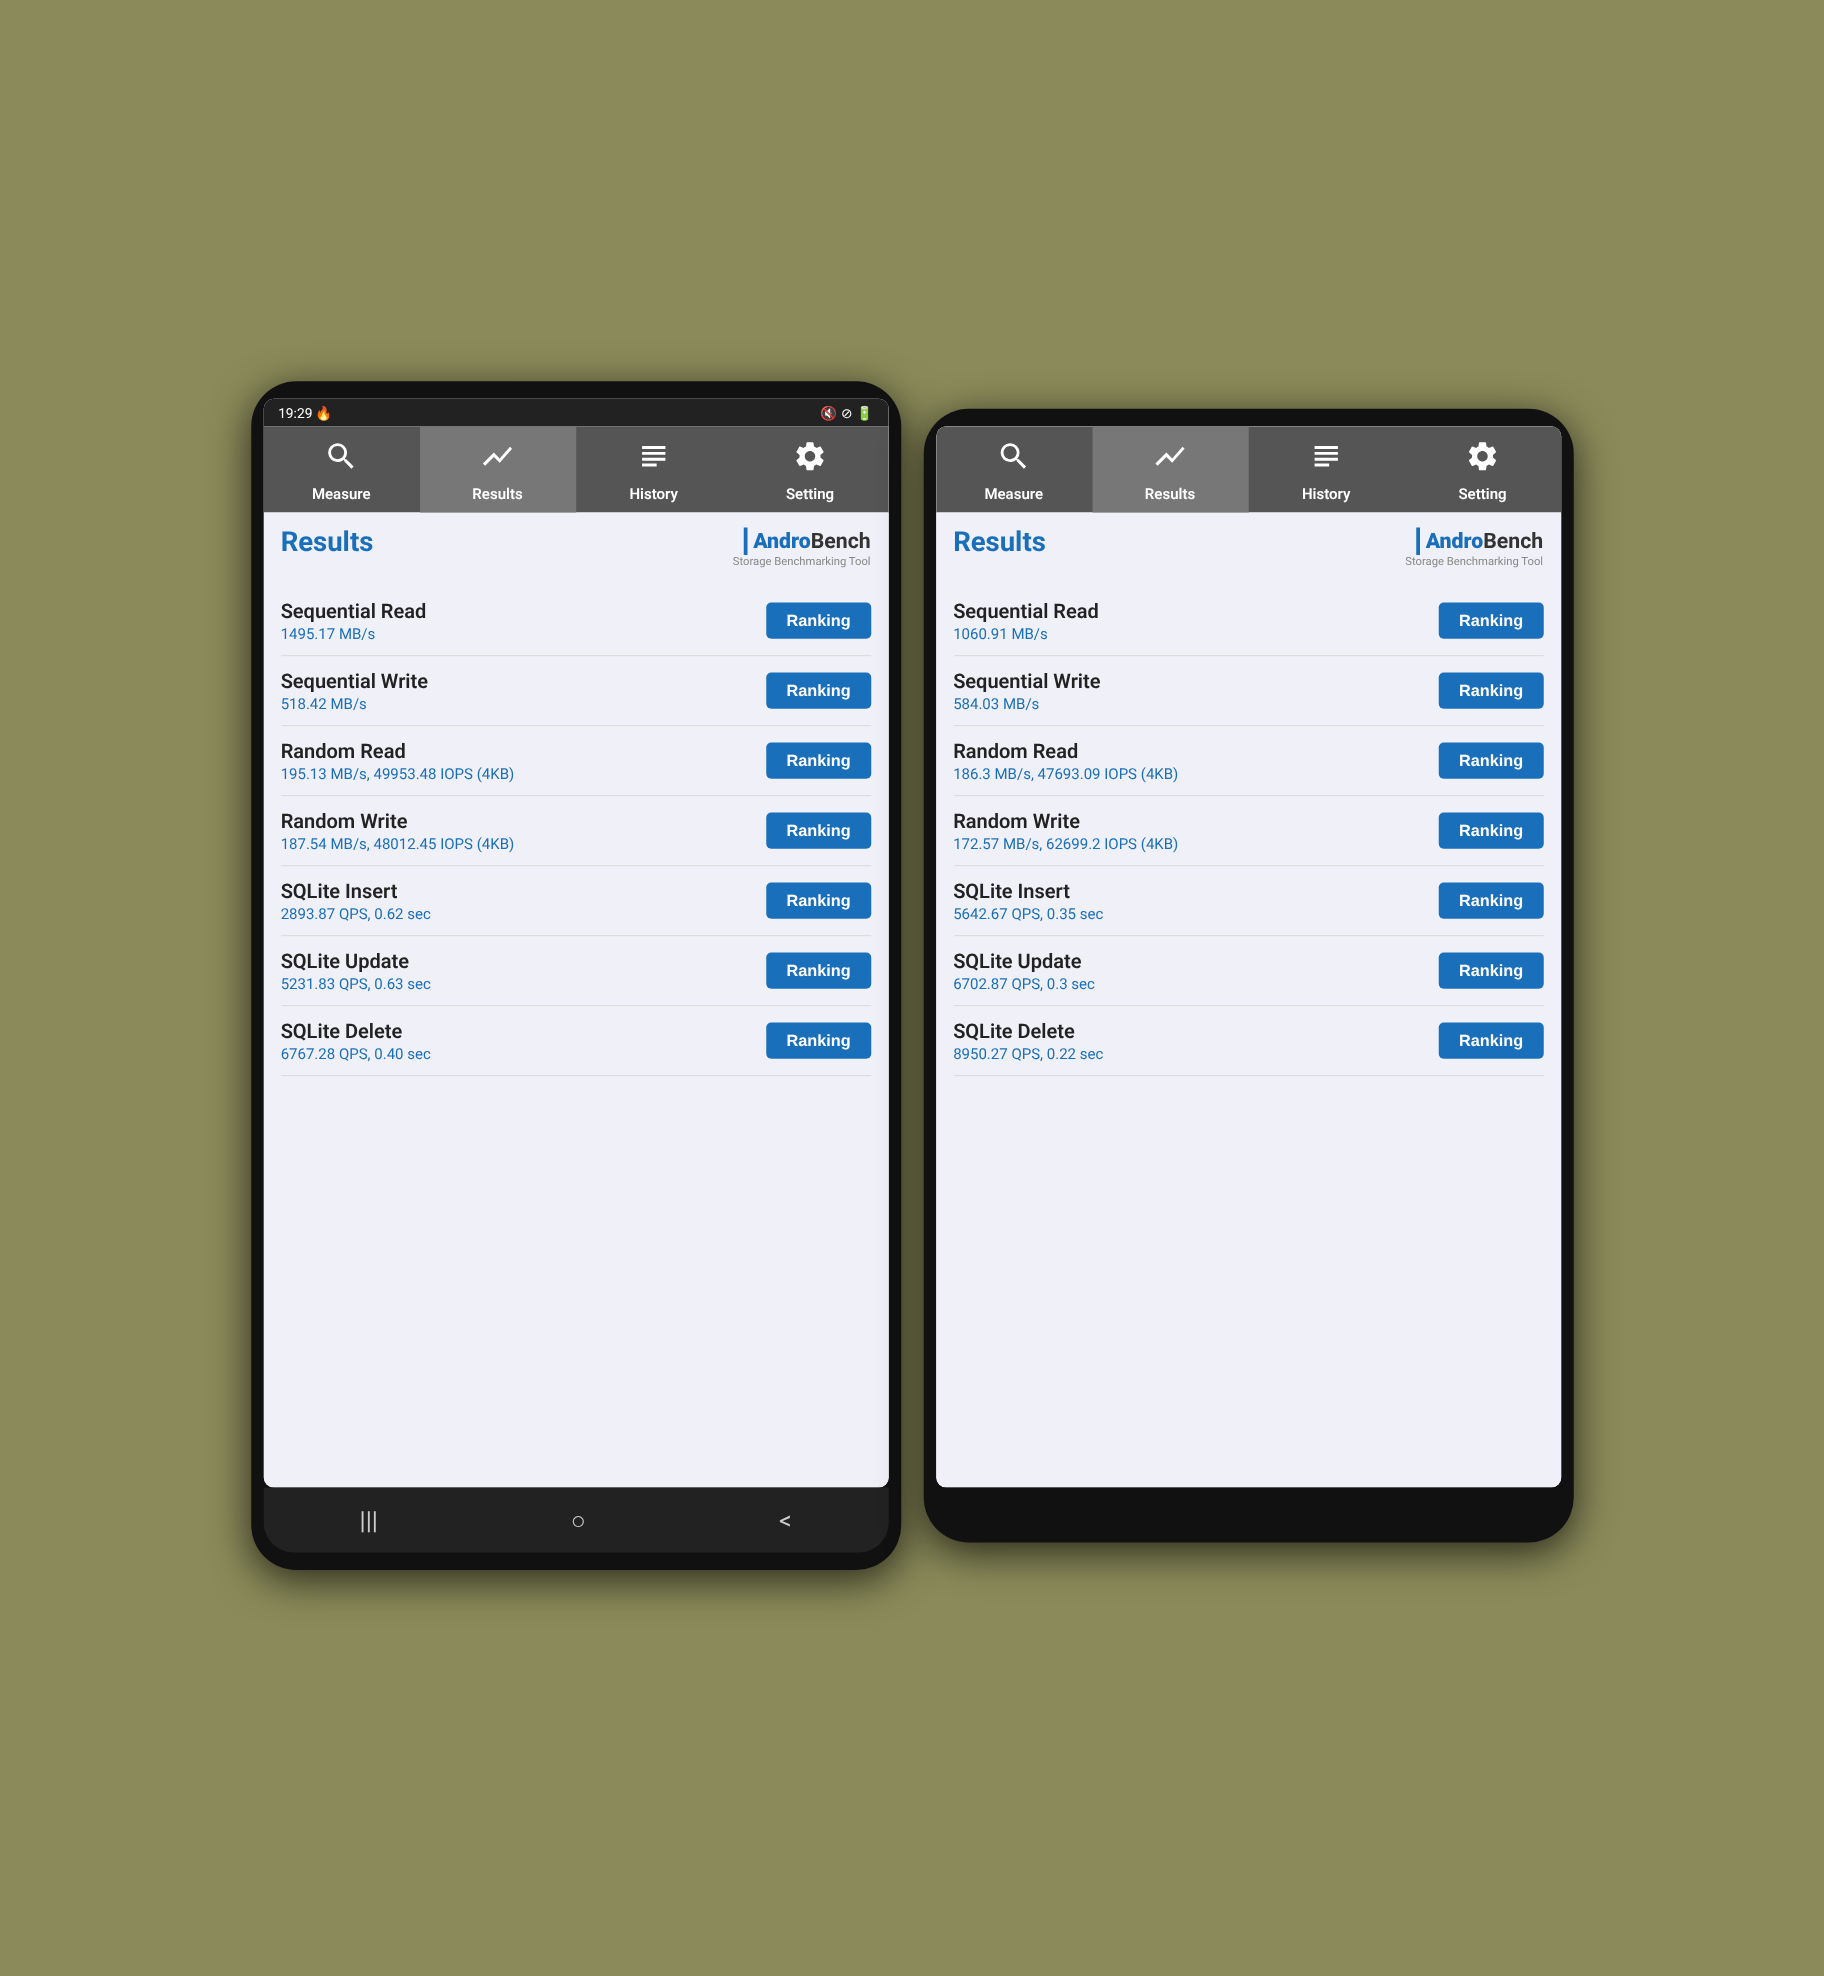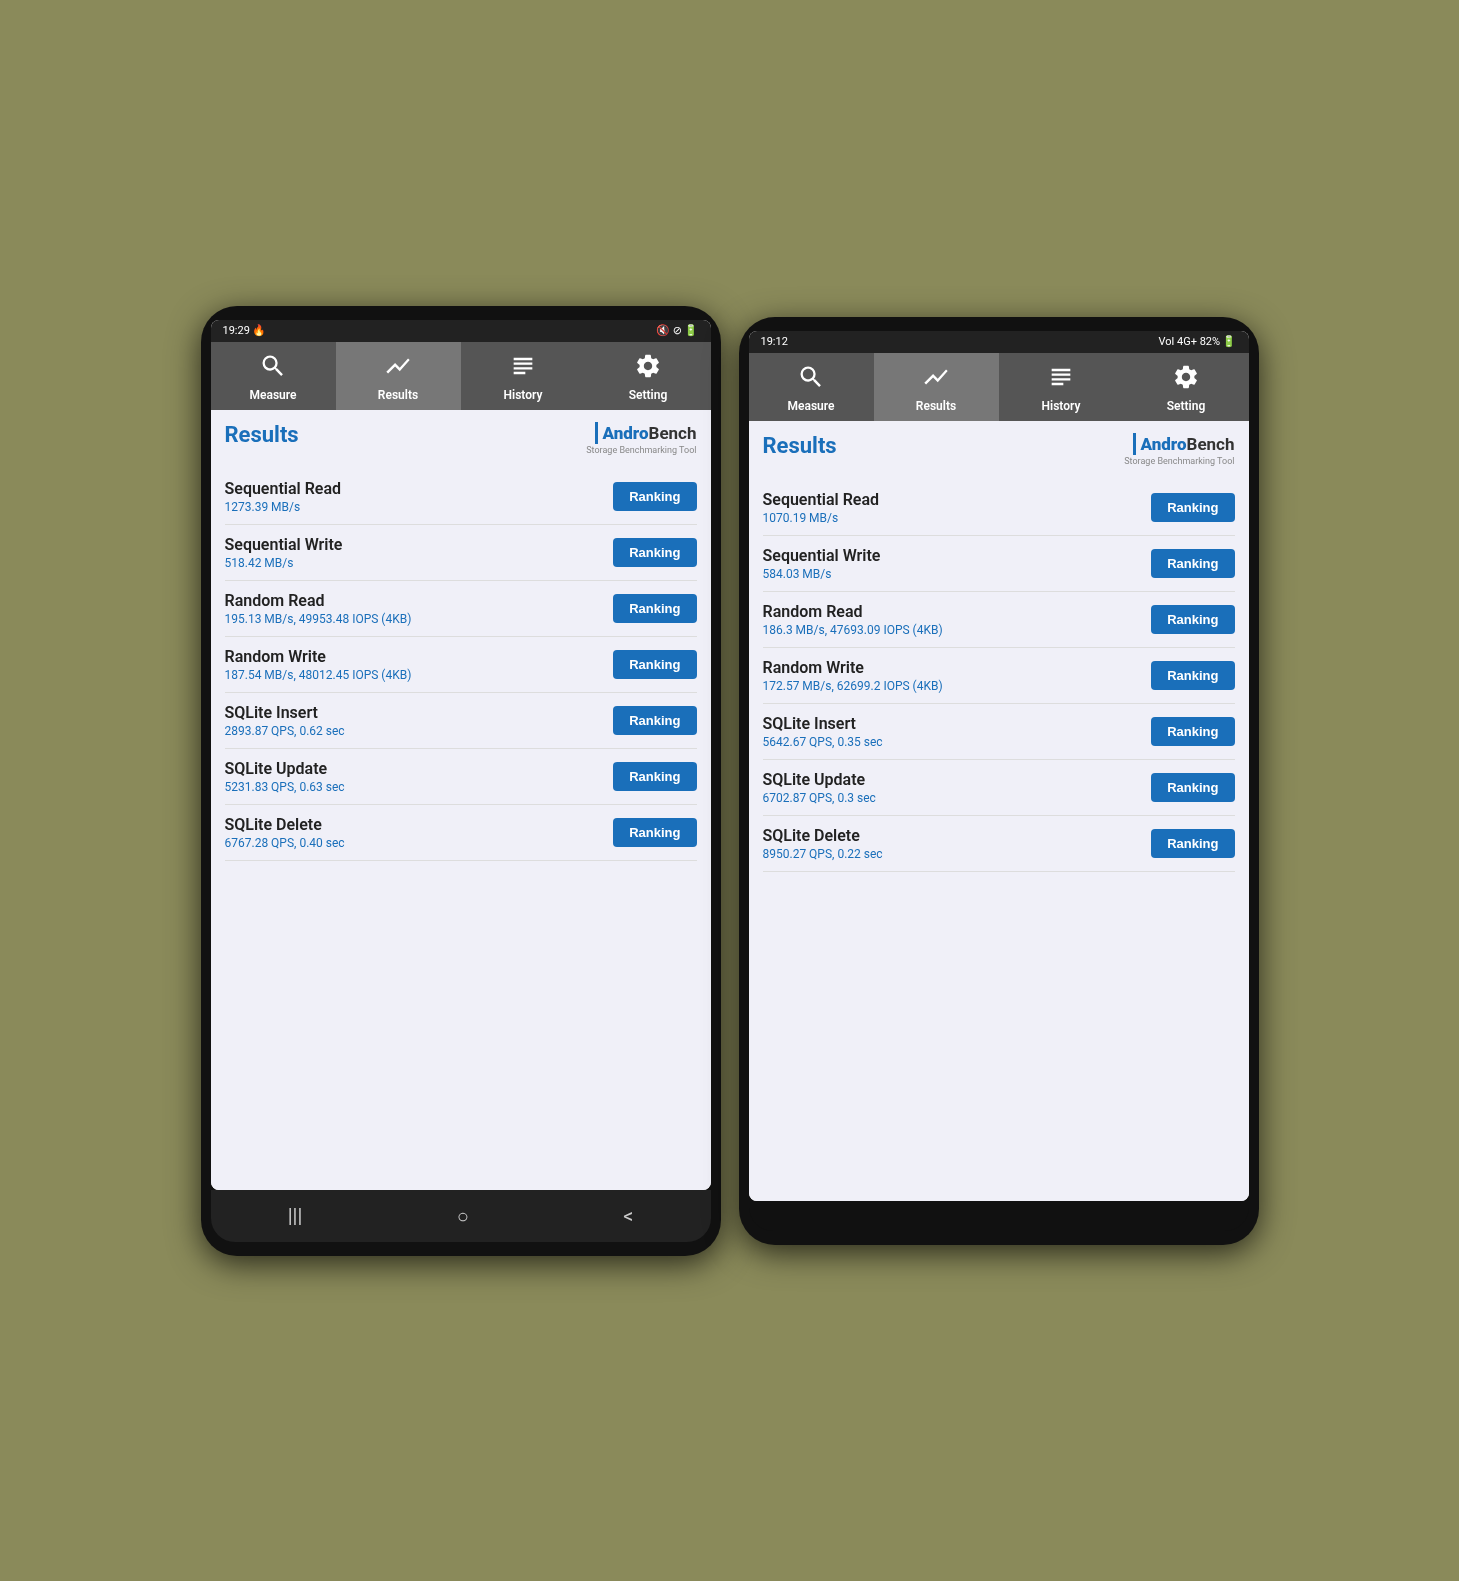--- a/index.html
+++ b/index.html
@@ -248,21 +248,21 @@
               <div class="logo-row">
                 <div class="logo-bar" style="width: 3px; height: 22px; background: rgb(26, 111, 186); margin-right: 5px;"></div>
                 <span class="androbench-text"><span>Andro</span>Bench</span>
               </div>
               <div class="androbench-sub">Storage Benchmarking Tool</div>
             </div>
           </div>
           <div class="result-row">
             <div class="result-info">
               <div class="result-name">Sequential Read</div>
-              <div class="result-value">1273.39 MB/s</div>
+              <div class="result-value">1495.17 MB/s</div>
             </div>
             <button class="ranking-btn">Ranking</button>
           </div>
           <div class="result-row">
             <div class="result-info">
               <div class="result-name">Sequential Write</div>
               <div class="result-value">518.42 MB/s</div>
             </div>
             <button class="ranking-btn">Ranking</button>
           </div>
@@ -304,24 +304,20 @@
         </div>
       </div>
       <div class="nav-bottom">
         <div class="nav-btn">|||</div>
         <div class="nav-btn">○</div>
         <div class="nav-btn">&lt;</div>
       </div>
     </div>
     <div class="phone phone-right">
       <div class="phone-screen">
-        <div class="status-bar">
-          <div class="status-left">19:12</div>
-          <div class="status-right">Vol 4G+ 82% 🔋</div>
-        </div>
         <div class="nav-tabs">
           <div class="nav-tab">
             <span class="tab-icon"><svg viewBox="0 0 24 24" class="icon-svg">
                 <path d="M15.5 14h-.79l-.28-.27A6.471 6.471 0 0 0 16 9.5 6.5 6.5 0 1 0 9.5 16c1.61 0 3.09-.59 4.23-1.57l.27.28v.79l5 4.99L20.49 19l-4.99-5zm-6 0C7.01 14 5 11.99 5 9.5S7.01 5 9.5 5 14 7.01 14 9.5 11.99 14 9.5 14z"></path>
               </svg></span>
             <span class="tab-label">Measure</span>
           </div>
           <div class="nav-tab active">
             <span class="tab-icon"><svg viewBox="0 0 24 24" class="icon-svg">
                 <path d="M3.5 18.49l6-6.01 4 4L22 6.92l-1.41-1.41-7.09 7.97-4-4L2 16.99z"></path>
@@ -348,21 +344,21 @@
               <div class="logo-row">
                 <div class="logo-bar" style="width: 3px; height: 22px; background: rgb(26, 111, 186); margin-right: 5px;"></div>
                 <span class="androbench-text"><span>Andro</span>Bench</span>
               </div>
               <div class="androbench-sub">Storage Benchmarking Tool</div>
             </div>
           </div>
           <div class="result-row">
             <div class="result-info">
               <div class="result-name">Sequential Read</div>
-              <div class="result-value">1070.19 MB/s</div>
+              <div class="result-value">1060.91 MB/s</div>
             </div>
             <button class="ranking-btn">Ranking</button>
           </div>
           <div class="result-row">
             <div class="result-info">
               <div class="result-name">Sequential Write</div>
               <div class="result-value">584.03 MB/s</div>
             </div>
             <button class="ranking-btn">Ranking</button>
           </div>

